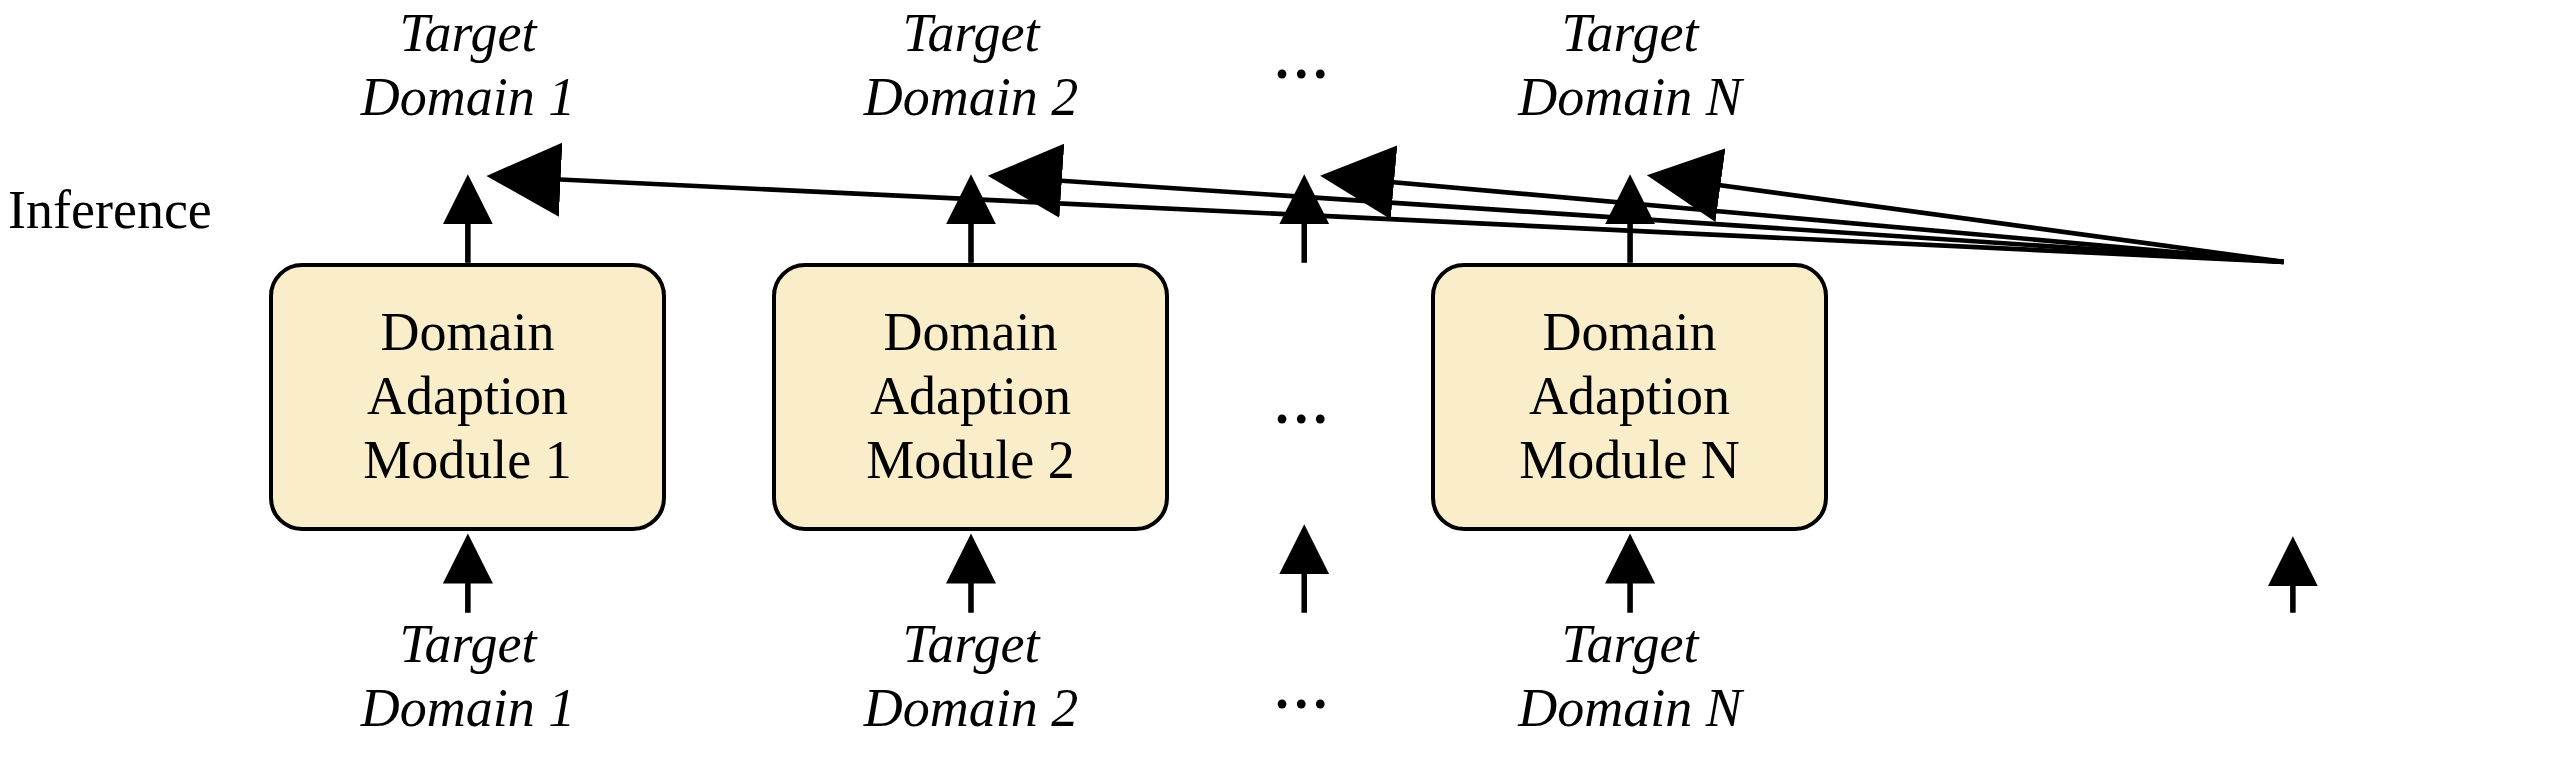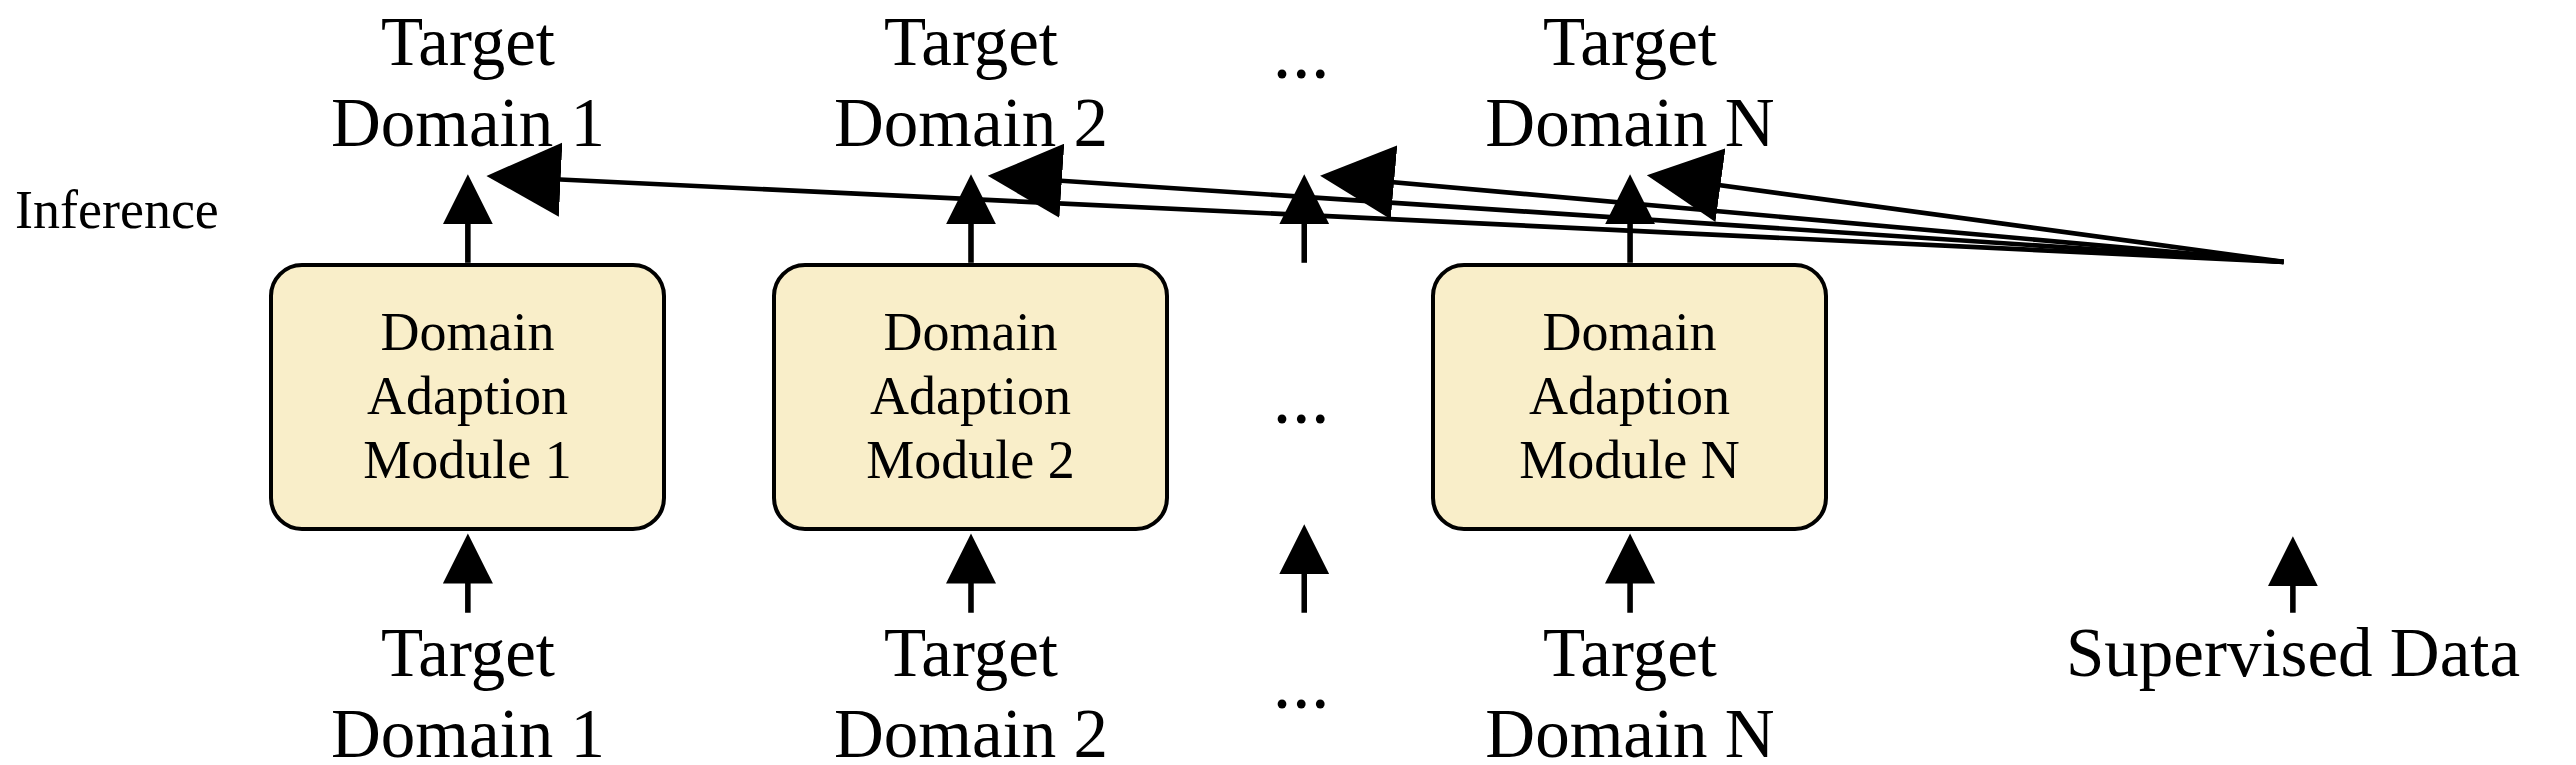--- a/index.html
+++ b/index.html
@@ -22,21 +22,22 @@
     width: 2576px;
     height: 766px;
     pointer-events: none;
   }
   .lbl {
     position: absolute;
     color: #000000;
     text-align: center;
     line-height: 1.18;
     white-space: pre-line;
-    font-size: 69px;
+    font-size: 54px;
+    font-style: italic;
   }
   .side-lbl {
     position: absolute;
     color: #000000;
     text-align: left;
     font-size: 54px;
     line-height: 1.0;
   }
   .dots {
     position: absolute;
@@ -103,21 +104,21 @@
 
     <g>
       <line x1="504" y1="660" x2="504" y2="583" stroke="#000000" stroke-width="6" marker-end="url(#ah)"></line>
       <line x1="1046" y1="660" x2="1046" y2="583" stroke="#000000" stroke-width="6" marker-end="url(#ah)"></line>
       <line x1="1405" y1="660" x2="1405" y2="573" stroke="#000000" stroke-width="6" marker-end="url(#ah)"></line>
       <line x1="1756" y1="660" x2="1756" y2="583" stroke="#000000" stroke-width="6" marker-end="url(#ah)"></line>
       <line x1="2470" y1="660" x2="2470" y2="586" stroke="#000000" stroke-width="6" marker-end="url(#ah)"></line>
     </g>
   </svg>
 
-  <div class="side-lbl" style="left:15px; top:183px;">Inference</div>
+  <div class="side-lbl" style="left:8px; top:183px;">Inference</div>
 
 
   <div class="lbl" style="left:310px; top:1.9px; width:316px;">Target
 Domain 1</div>
 
   <div class="lbl" style="left:813px; top:1.9px; width:316px;">Target
 Domain 2</div>
 
   <div class="dots" style="left:1239px; top:33px; width:130px;">...</div>
 
@@ -143,16 +144,15 @@
 Domain 1</div>
 
   <div class="lbl" style="left:813px; top:613px; width:316px;">Target
 Domain 2</div>
 
   <div class="dots" style="left:1239px; top:663px; width:130px;">...</div>
 
   <div class="lbl" style="left:1472px; top:613px; width:316px;">Target
 Domain N</div>
 
-  <div class="lbl" style="left:2024px; top:613px; width:538px;">Supervised Data</div>
 
 </div>
 
 
 </body></html>

